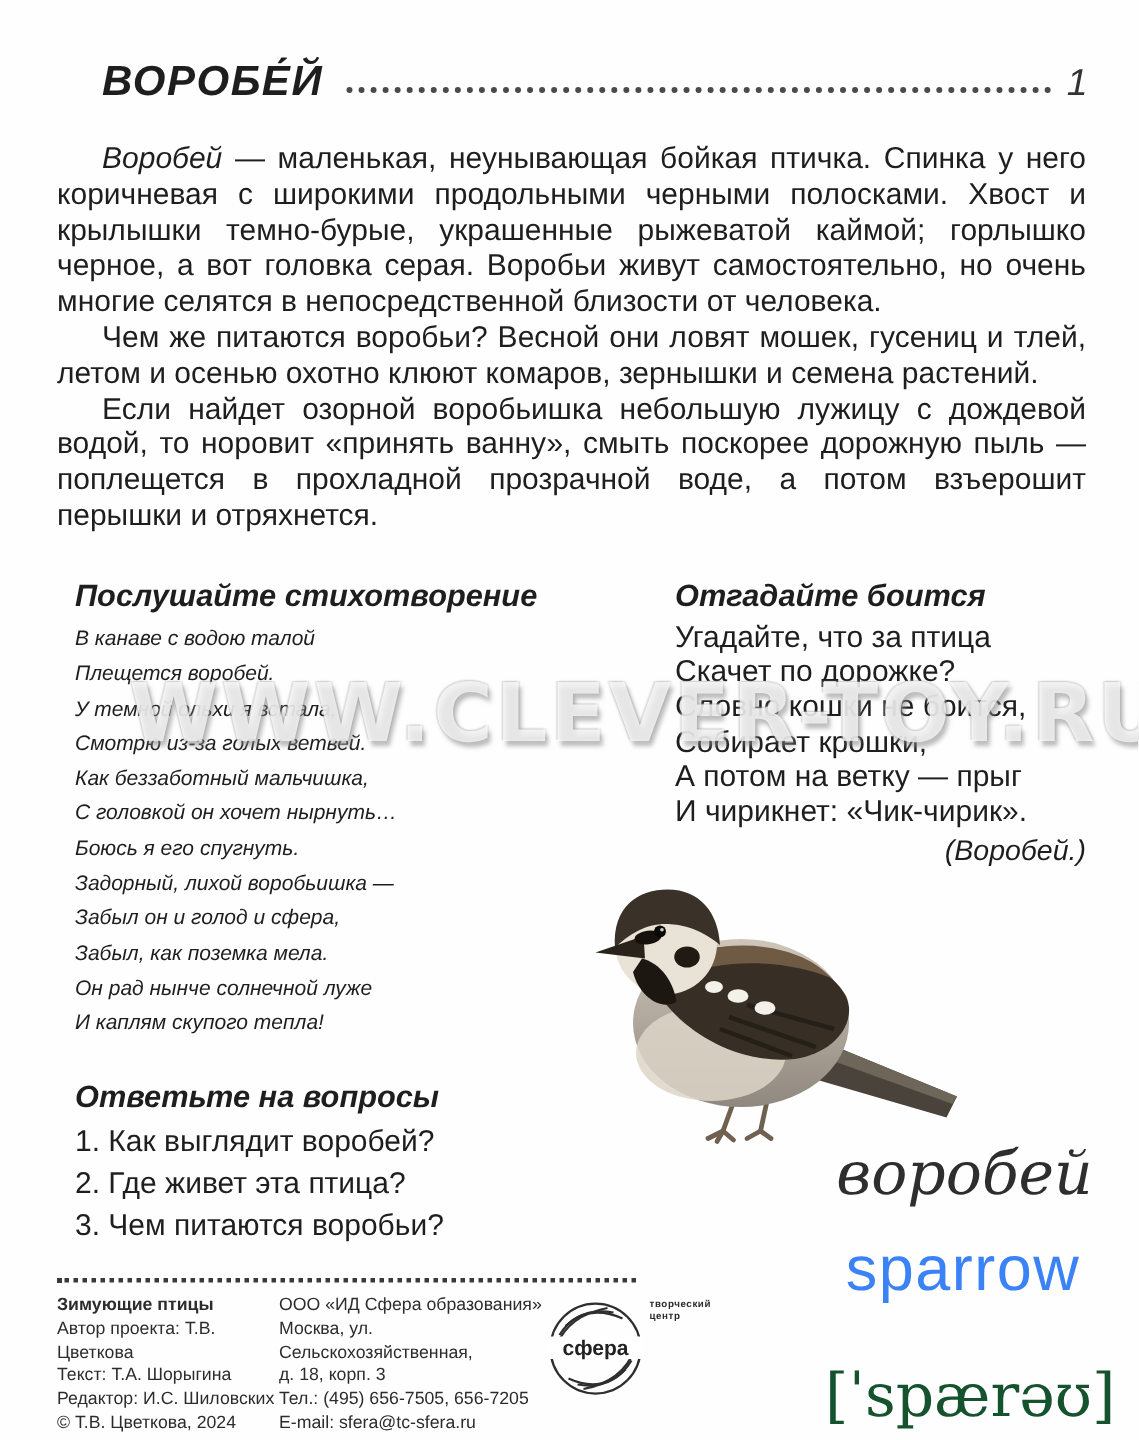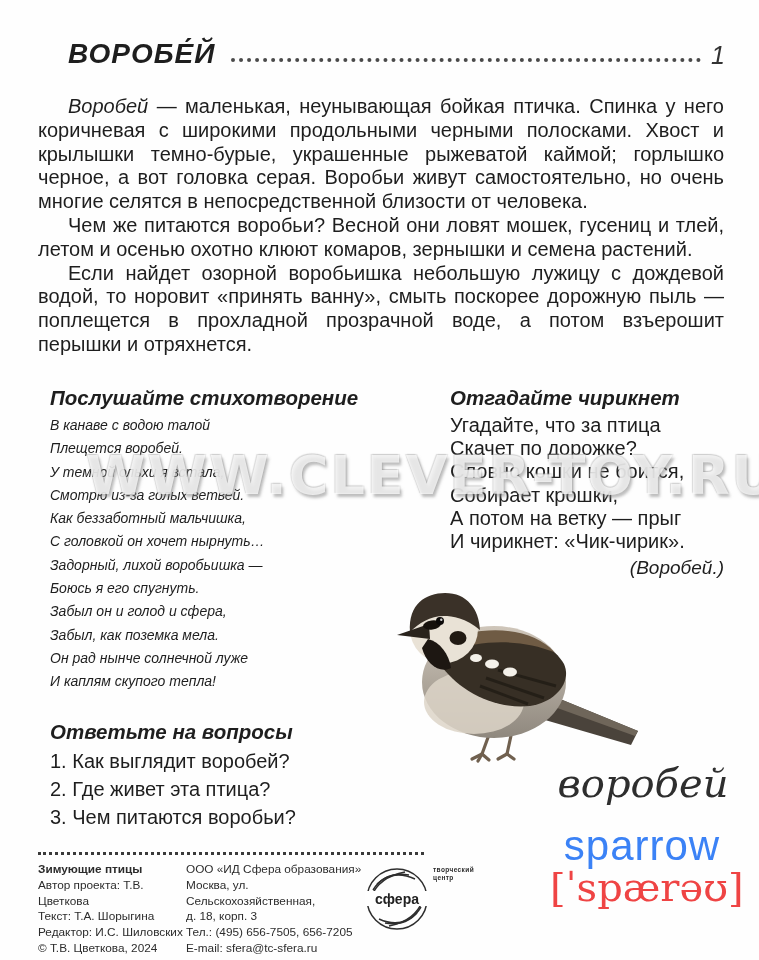--- a/index.html
+++ b/index.html
@@ -28,22 +28,22 @@
   .riddle{position:absolute;left:450px;top:386px;width:280px;}
   .riddle .line{font-size:20px;line-height:23.2px;}
   .riddle .ans{font-style:italic;font-size:19px;text-align:right;margin-top:4px;padding-right:6px;}
 
   .bird{position:absolute;left:394px;top:582px;}
 
   .vocab-ru{position:absolute;left:553px;top:760px;width:180px;text-align:center;
             font-family:"DejaVu Serif",serif;font-style:italic;font-size:40px;color:#2e2e2e;}
   .vocab-en{position:absolute;left:550px;top:822px;width:184px;text-align:center;
             font-size:42px;color:#3b82f6;letter-spacing:1px;}
-  .vocab-ipa{position:absolute;left:550px;top:864px;width:184px;text-align:center;
-             font-family:"DejaVu Serif",serif;font-size:40px;color:#ef4444;}
+  .vocab-ipa{position:absolute;left:550px;top:908px;width:184px;text-align:center;
+             font-family:"DejaVu Serif",serif;font-size:40px;color:#14532d;}
 
   .watermark{position:absolute;left:86px;top:444px;width:660px;white-space:nowrap;
              font-family:"DejaVu Sans",sans-serif;font-weight:bold;font-size:54px;letter-spacing:2px;
              color:rgba(255,255,255,0.72);
              text-shadow:2px 3px 3px rgba(135,135,135,0.55),
                          -1px -1px 1px rgba(170,170,170,0.40),
                           1px -1px 1px rgba(170,170,170,0.30);
              pointer-events:none;z-index:6;}
 
   
@@ -74,37 +74,37 @@
   </div>
 
   <div class="poem">
     <div class="col-head">Послушайте стихотворение</div>
     <div class="line">В канаве с водою талой</div>
     <div class="line">Плещется воробей.</div>
     <div class="line">У темной ольхи я встала,</div>
     <div class="line">Смотрю из-за голых ветвей.</div>
     <div class="line">Как беззаботный мальчишка,</div>
     <div class="line">С головкой он хочет нырнуть…</div>
+    <div class="line">Боюсь я его спугнуть.</div>
     <div class="line">Задорный, лихой воробьишка —</div>
-    <div class="line">Боюсь я его спугнуть.</div>
     <div class="line">Забыл он и голод и сфера,</div>
     <div class="line">Забыл, как поземка мела.</div>
     <div class="line">Он рад нынче солнечной луже</div>
     <div class="line">И каплям скупого тепла!</div>
   </div>
 
   <div class="questions">
     <div class="col-head">Ответьте на вопросы</div>
     <div class="q">1. Как выглядит воробей?</div>
     <div class="q">2. Где живет эта птица?</div>
     <div class="q">3. Чем питаются воробьи?</div>
   </div>
 
   <div class="riddle">
-    <div class="col-head">Отгадайте чирикнет</div>
+    <div class="col-head">Отгадайте боится</div>
     <div class="line">Угадайте, что за птица</div>
     <div class="line">Скачет по дорожке?</div>
     <div class="line">Словно кошки не боится,</div>
     <div class="line">Собирает крошки,</div>
     <div class="line">А потом на ветку — прыг</div>
     <div class="line">И чирикнет: «Чик-чирик».</div>
     <div class="ans">(Воробей.)</div>
   </div>
 
   <div class="bird">

